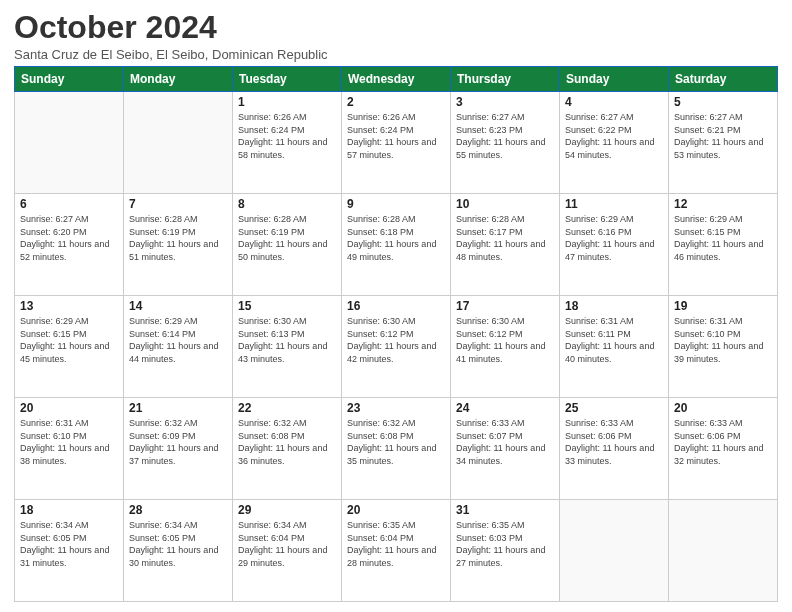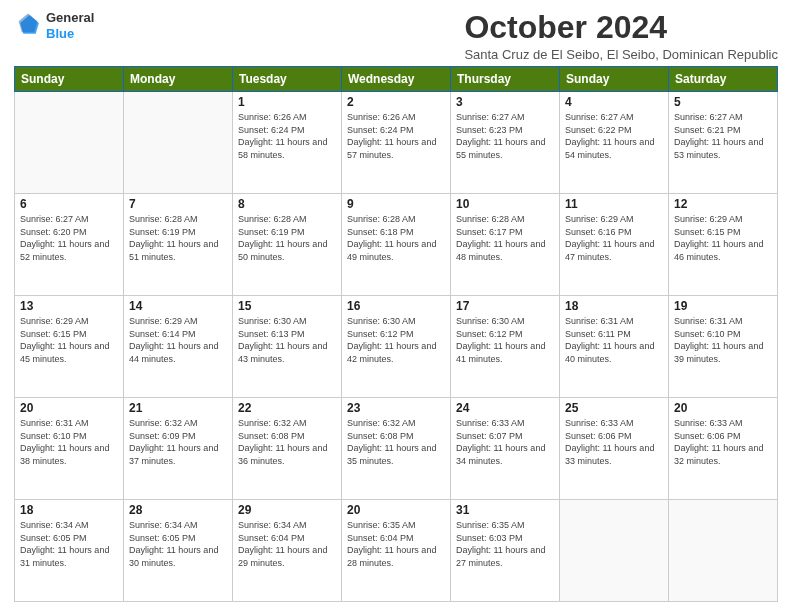--- a/index.html
+++ b/index.html
@@ -52,21 +52,21 @@
       color: #555;
       margin-top: 2px;
     }
     table {
       width: 100%;
       border-collapse: collapse;
       flex: 1;
       table-layout: fixed;
     }
     th {
-      background-color: #4d7c0f;
+      background-color: #15803d;
       color: #fff;
       text-align: left;
       padding: 5px 6px;
       font-size: 12px;
       font-weight: bold;
       border: 1px solid #1565C0;
       margin-left: 36px;
     }
     td {
       border: 1px solid #ccc;
@@ -91,30 +91,20 @@
       font-size: 9px;
       color: #444;
       line-height: 1.4;
     }
   </style>
 </head>
 <body>
 
 <div class="page">
   <div class="header">
-    <div class="logo">
-      <svg class="logo-icon" viewBox="0 0 36 36">
-        <polygon points="20,4 32,14 28,28 12,28 8,14" fill="#2196F3" opacity="0.85"></polygon>
-        <polygon points="18,2 30,12 26,26 10,26 6,12" fill="#1565C0" opacity="0.5"></polygon>
-      </svg>
-      <div class="logo-text">
-        <div>General</div>
-        <div class="logo-blue">Blue</div>
-      </div>
-    </div>
     <div class="title-section">
       <div class="month-title">October 2024</div>
       <div class="subtitle">Santa Cruz de El Seibo, El Seibo, Dominican Republic</div>
     </div>
   </div>
 
   <table>
     <thead>
       <tr>
       <th>Sunday</th>

